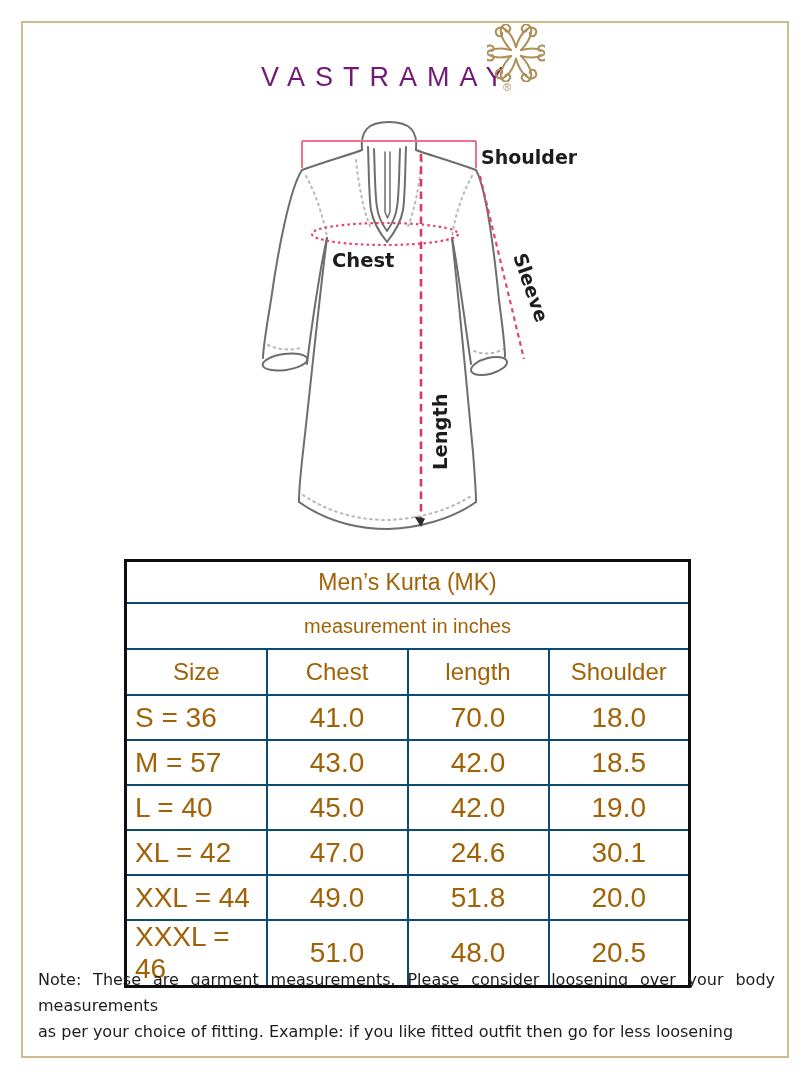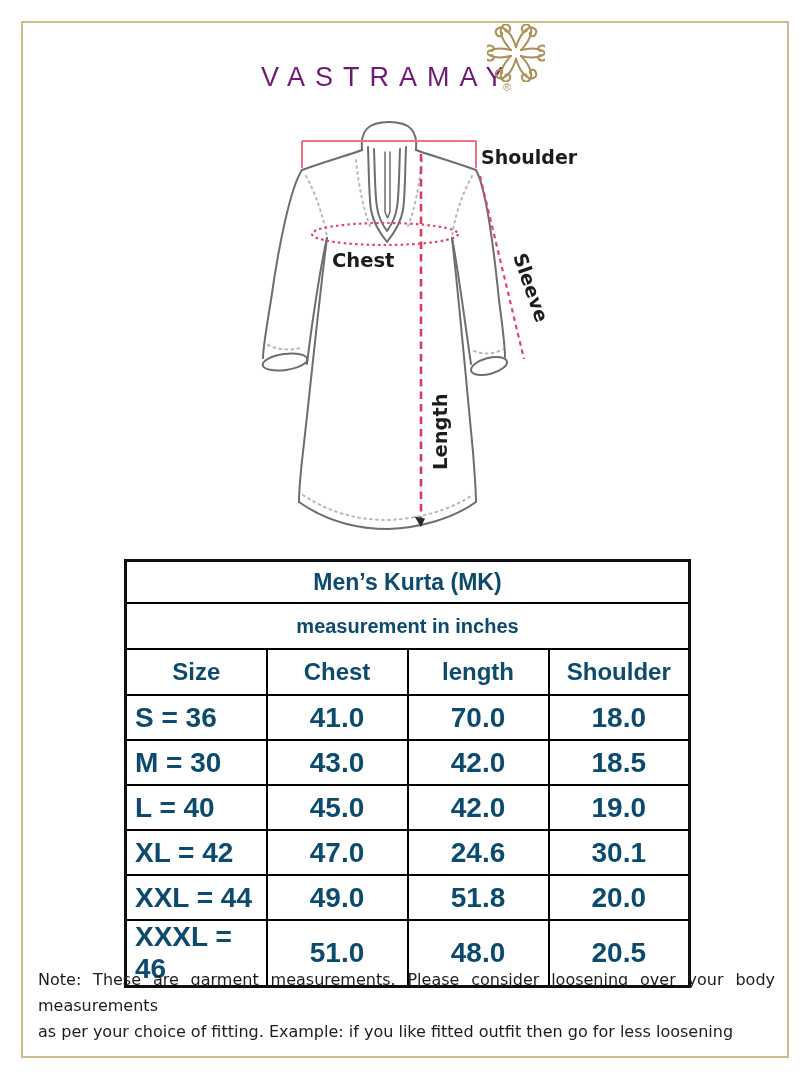--- a/index.html
+++ b/index.html
@@ -27,22 +27,22 @@
   .diagram text {
     font-family:"DejaVu Sans", sans-serif; font-weight:bold; fill:#1c1c1c;
   }
   
   table.chart {
     position:absolute; left:124px; top:559px; width:567px;
     border-collapse:collapse; table-layout:fixed;
     border:3px solid #0e0e14;
   }
   table.chart td, table.chart th {
-    border:2px solid #000000; color:#0c4a6e; overflow:hidden;
-    font-family:"Liberation Sans", sans-serif; font-weight:bold;
+    border:2px solid #0c4a6e; color:#a16207; overflow:hidden;
+    font-family:"Liberation Sans", sans-serif; font-weight:normal;
     padding:0; text-align:center; vertical-align:middle;
   }
   tr.title-row  td { height:40px; font-size:23px; }
   tr.sub-row    td { height:44px; font-size:20px; }
   tr.head-row   th { height:44px; font-size:24px; }
   tr.data-row   td { height:43px; font-size:28px; }
   tr.data-row   td.size-cell, tr.head-row th.size-col-pad { text-align:left; padding-left:8px; }
   tr.head-row   th:first-child { padding-left:0; }
   
   .note {
@@ -147,21 +147,21 @@
     <th>length</th>
     <th>Shoulder</th>
   </tr>
   <tr class="data-row">
     <td class="size-cell">S = 36</td>
     <td>41.0</td>
     <td>70.0</td>
     <td>18.0</td>
   </tr>
   <tr class="data-row">
-    <td class="size-cell">M = 30</td>
+    <td class="size-cell">M = 57</td>
     <td>43.0</td>
     <td>42.0</td>
     <td>18.5</td>
   </tr>
   <tr class="data-row">
     <td class="size-cell">L = 40</td>
     <td>45.0</td>
     <td>42.0</td>
     <td>19.0</td>
   </tr>

